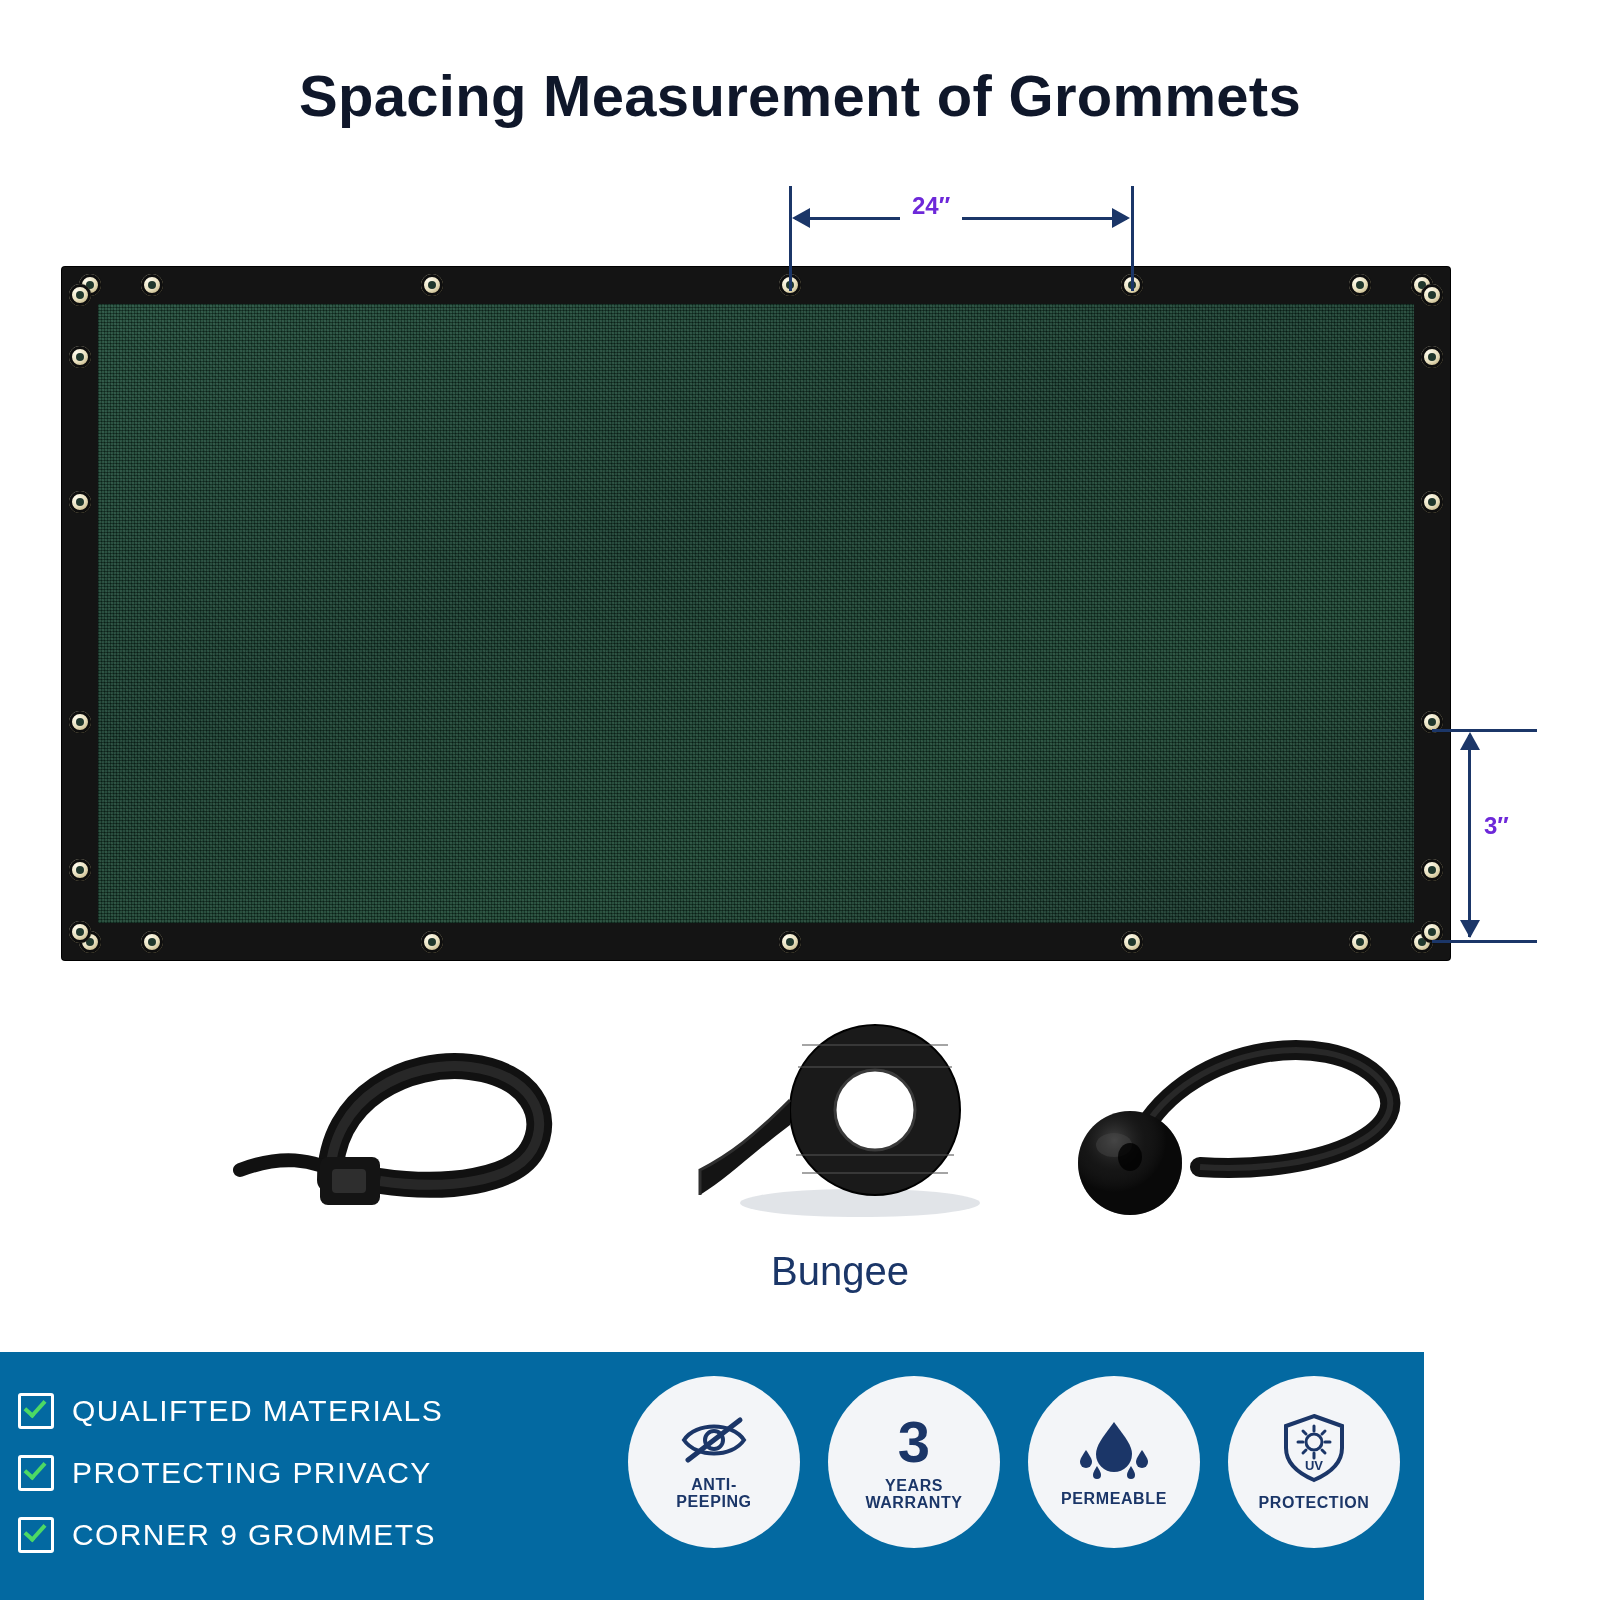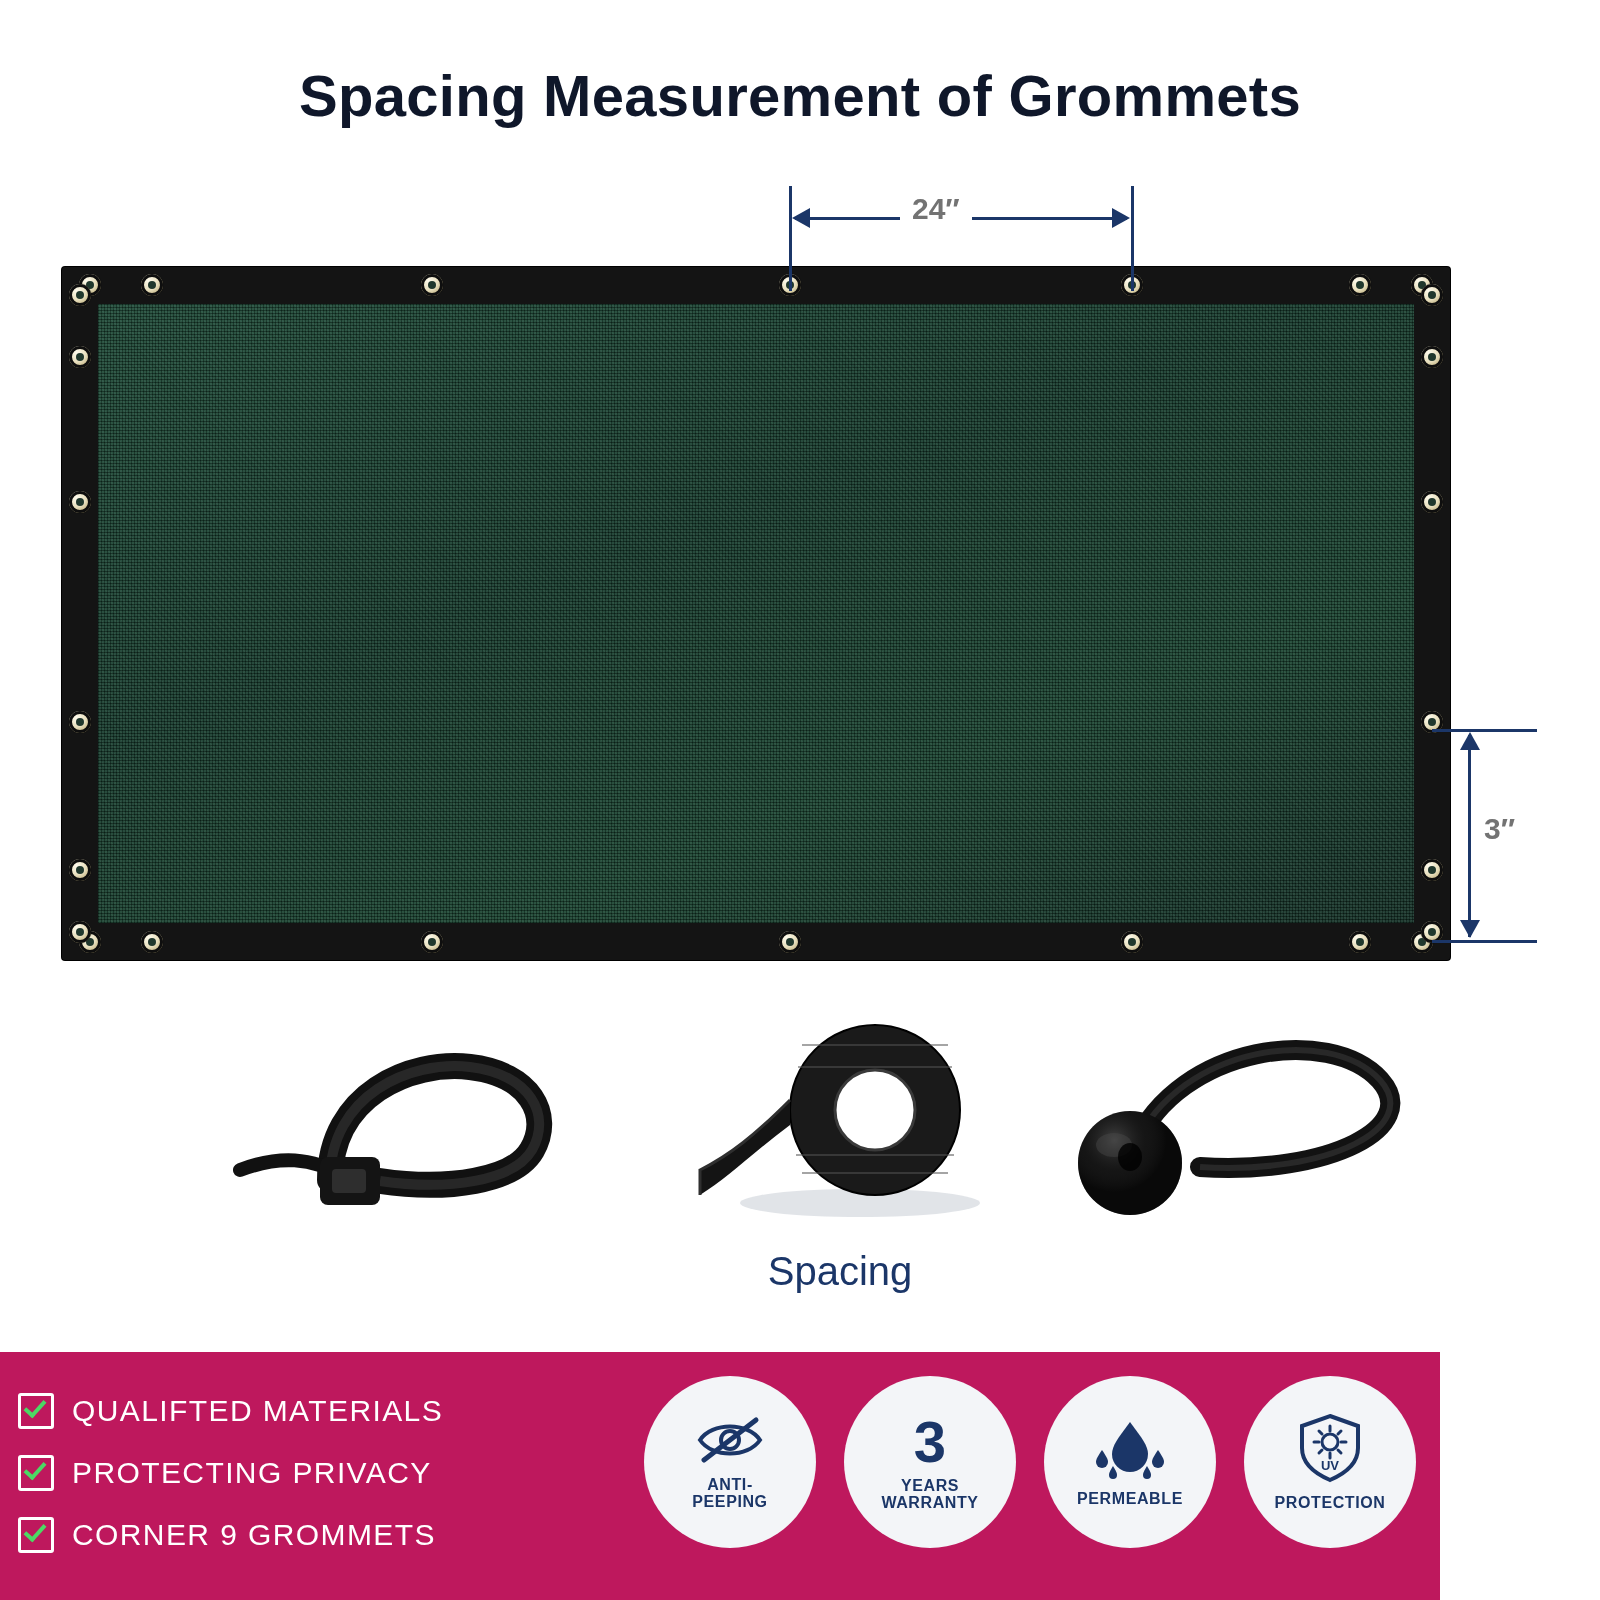--- a/index.html
+++ b/index.html
@@ -90,22 +90,22 @@
     width: 3px;
     background: #1b3668;
   }
   .dim-h-tick {
     position: absolute;
     height: 3px;
     background: #1b3668;
   }
   .dim-label {
     position: absolute;
-    color: #737373;
-    font-size: 30px;
+    color: #6d28d9;
+    font-size: 24px;
     font-weight: 700;
     white-space: nowrap;
   }
   .arrow {
     position: absolute;
     width: 0; height: 0;
   }
   .arrow-left {
     border-top: 10px solid transparent;
     border-bottom: 10px solid transparent;
@@ -149,22 +149,21 @@
     font-weight: 400;
   }
 
   
   .banner {
     position: absolute;
     left: 0;
     bottom: 0;
     width: 1424px;
     height: 248px;
-    background: #be185d;
-    padding-left: 16px;
+    background: #0369a1;
   }
   .feature-list {
     position: absolute;
     left: 18px;
     top: 28px;
     width: 560px;
   }
   .feature-row {
     display: flex;
     align-items: center;
@@ -328,21 +327,21 @@
         <path d="M160 120 C 120 150, 95 175, 70 190 L 70 165 C 100 150, 125 130, 160 95 Z" fill="#141414"></path>
         <path d="M160 95 C 125 130, 100 150, 70 165 L 70 190" fill="none" stroke="#2f2f2f" stroke-width="3"></path>
         <g stroke="#555" stroke-width="1.5" opacity="0.7">
           <path d="M172 40 L 318 40"></path>
             <path d="M168 62 L 322 62"></path>
           <path d="M166 150 L 324 150"></path>
             <path d="M172 168 L 318 168"></path>
         </g>
       </svg>
     </div>
-    <div class="acc-caption">Spacing</div>
+    <div class="acc-caption">Bungee</div>
   </div>
 
   <div class="acc" style="left:1030px;">
     <div class="acc-art">
       <svg width="420" height="230" viewBox="0 0 420 230">
         <path d="M105 140 C 150 40, 300 20, 350 75 C 392 122, 300 170, 170 162" fill="none" stroke="#121212" stroke-width="20" stroke-linecap="round"></path>
         <path d="M105 140 C 150 40, 300 20, 350 75 C 392 122, 300 170, 170 162" fill="none" stroke="#3d3d3d" stroke-width="6" opacity="0.5"></path>
         <circle cx="100" cy="158" r="52" fill="#141414"></circle>
         <circle cx="100" cy="158" r="52" fill="url(#bgrad)"></circle>
         <ellipse cx="84" cy="140" rx="18" ry="12" fill="#4a4a4a" opacity="0.45"></ellipse>

